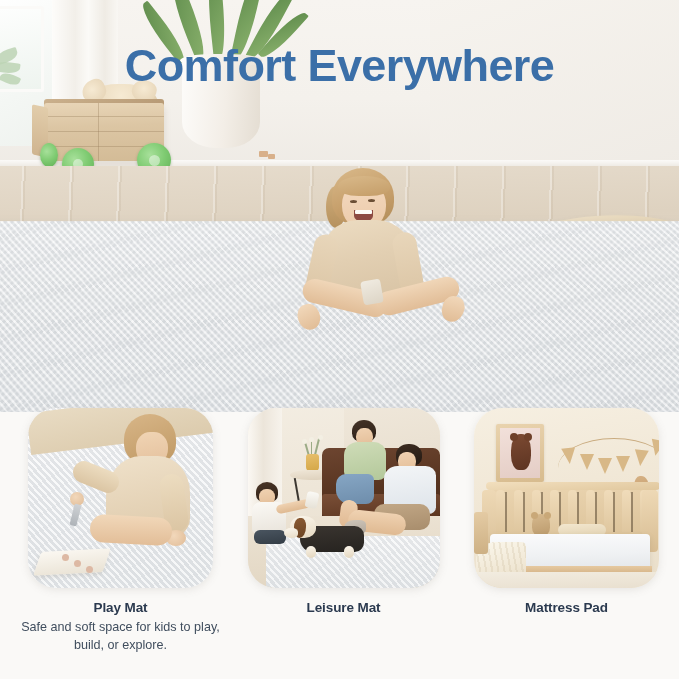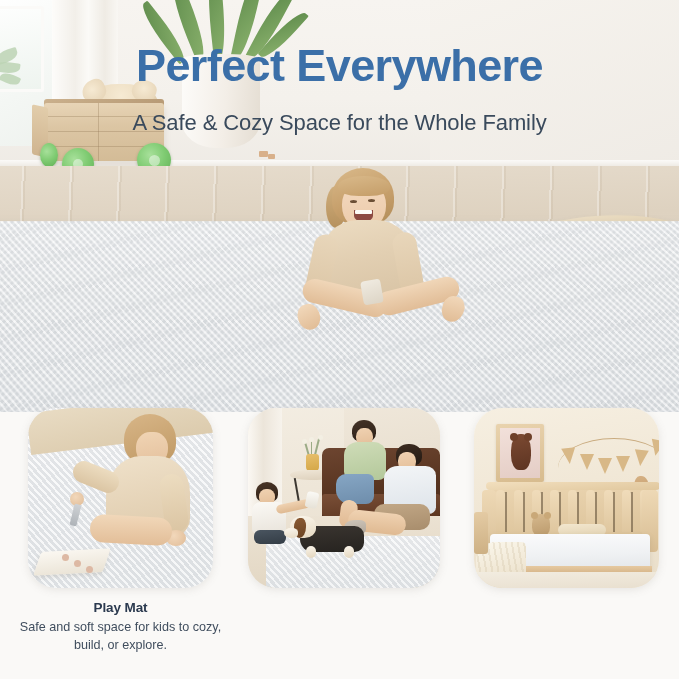--- a/index.html
+++ b/index.html
@@ -390,22 +390,21 @@
       <div class="k-body"></div>
       <div class="k-arm" style="left:14px;top:66px;width:24px;height:62px;transform:rotate(12deg);"></div>
       <div class="k-arm" style="left:100px;top:64px;width:24px;height:62px;transform:rotate(-10deg);"></div>
       <div class="k-leg-l"></div>
       <div class="k-leg-r"></div>
       <div class="k-foot" style="left:2px;top:136px;transform:rotate(-18deg);"></div>
       <div class="k-foot" style="left:146px;top:128px;transform:rotate(22deg);"></div>
       <div class="k-toy"></div>
     </div>
 
-    <div class="title">Perfect Everywhere</div>
-    <div class="subtitle">A Safe &amp; Cozy Space for the Whole Family</div>
+    <div class="title">Comfort Everywhere</div>
   </div>
 
   <div class="cards">
 
     <div class="card-col c1">
       <div class="thumb">
         <div class="t1-bg"></div>
         <div class="t1-floor"></div>
         <div class="t1-kid-hair"></div>
         <div class="t1-face"></div>
@@ -415,21 +414,21 @@
         <div class="t1-hand" style="left:42px;top:84px;"></div>
         <div class="t1-hand" style="left:138px;top:122px;width:20px;height:16px;"></div>
         <div class="t1-ham"></div>
         <div class="t1-leg"></div>
         <div class="t1-toy"></div>
         <div class="t1-peg" style="left:34px;top:146px;"></div>
         <div class="t1-peg" style="left:46px;top:152px;"></div>
         <div class="t1-peg" style="left:58px;top:158px;"></div>
       </div>
       <div class="cap-title">Play Mat</div>
-      <div class="cap-text">Safe and soft space for kids to cozy, build, or explore.</div>
+      <div class="cap-text">Safe and soft space for kids to play, build, or explore.</div>
     </div>
 
     <div class="card-col c2">
       <div class="thumb">
         <div class="t2-wall"></div>
         <div class="t2-wallR"></div>
         <div class="t2-curtain"></div>
         <div class="t2-stem" style="left:63px;top:32px;height:16px;"></div>
         <div class="t2-stem" style="left:68px;top:30px;height:18px;transform:rotate(14deg);"></div>
         <div class="t2-stem" style="left:58px;top:34px;height:14px;transform:rotate(-16deg);"></div>
@@ -461,20 +460,21 @@
         <div class="t2-boy-pant"></div>
         <div class="t2-boy-arm"></div>
         <div class="t2-treat"></div>
         <div class="t2-dog-body"></div>
         <div class="t2-dog-leg" style="left:58px;top:138px;width:10px;height:12px;"></div>
         <div class="t2-dog-leg" style="left:96px;top:138px;width:10px;height:12px;"></div>
         <div class="t2-dog-head"></div>
         <div class="t2-dog-ear"></div>
         <div class="t2-dog-snout"></div>
       </div>
+      <div class="cap-title">Leisure Mat</div>
     </div>
 
     <div class="card-col c3">
       <div class="thumb">
         <div class="t3-wall"></div>
         <div class="t3-frame"></div>
         <div class="t3-art"></div>
         <div class="t3-bear"></div>
         <div class="t3-bear-ear" style="left:36px;top:25px;"></div>
         <div class="t3-bear-ear" style="left:50px;top:25px;"></div>
@@ -510,16 +510,17 @@
         <div class="t3-teddy"></div>
         <div class="t3-teddy-ear" style="left:57px;top:104px;"></div>
         <div class="t3-teddy-ear" style="left:70px;top:104px;"></div>
         <div class="t3-pillow"></div>
         <div class="t3-mattress"></div>
         <div class="t3-mat-edge"></div>
         <div class="t3-blanket"></div>
         <div class="t3-side"></div>
         <div class="t3-floor"></div>
       </div>
+      <div class="cap-title">Mattress Pad</div>
     </div>
 
   </div>
 </div>
 
 </body></html>

